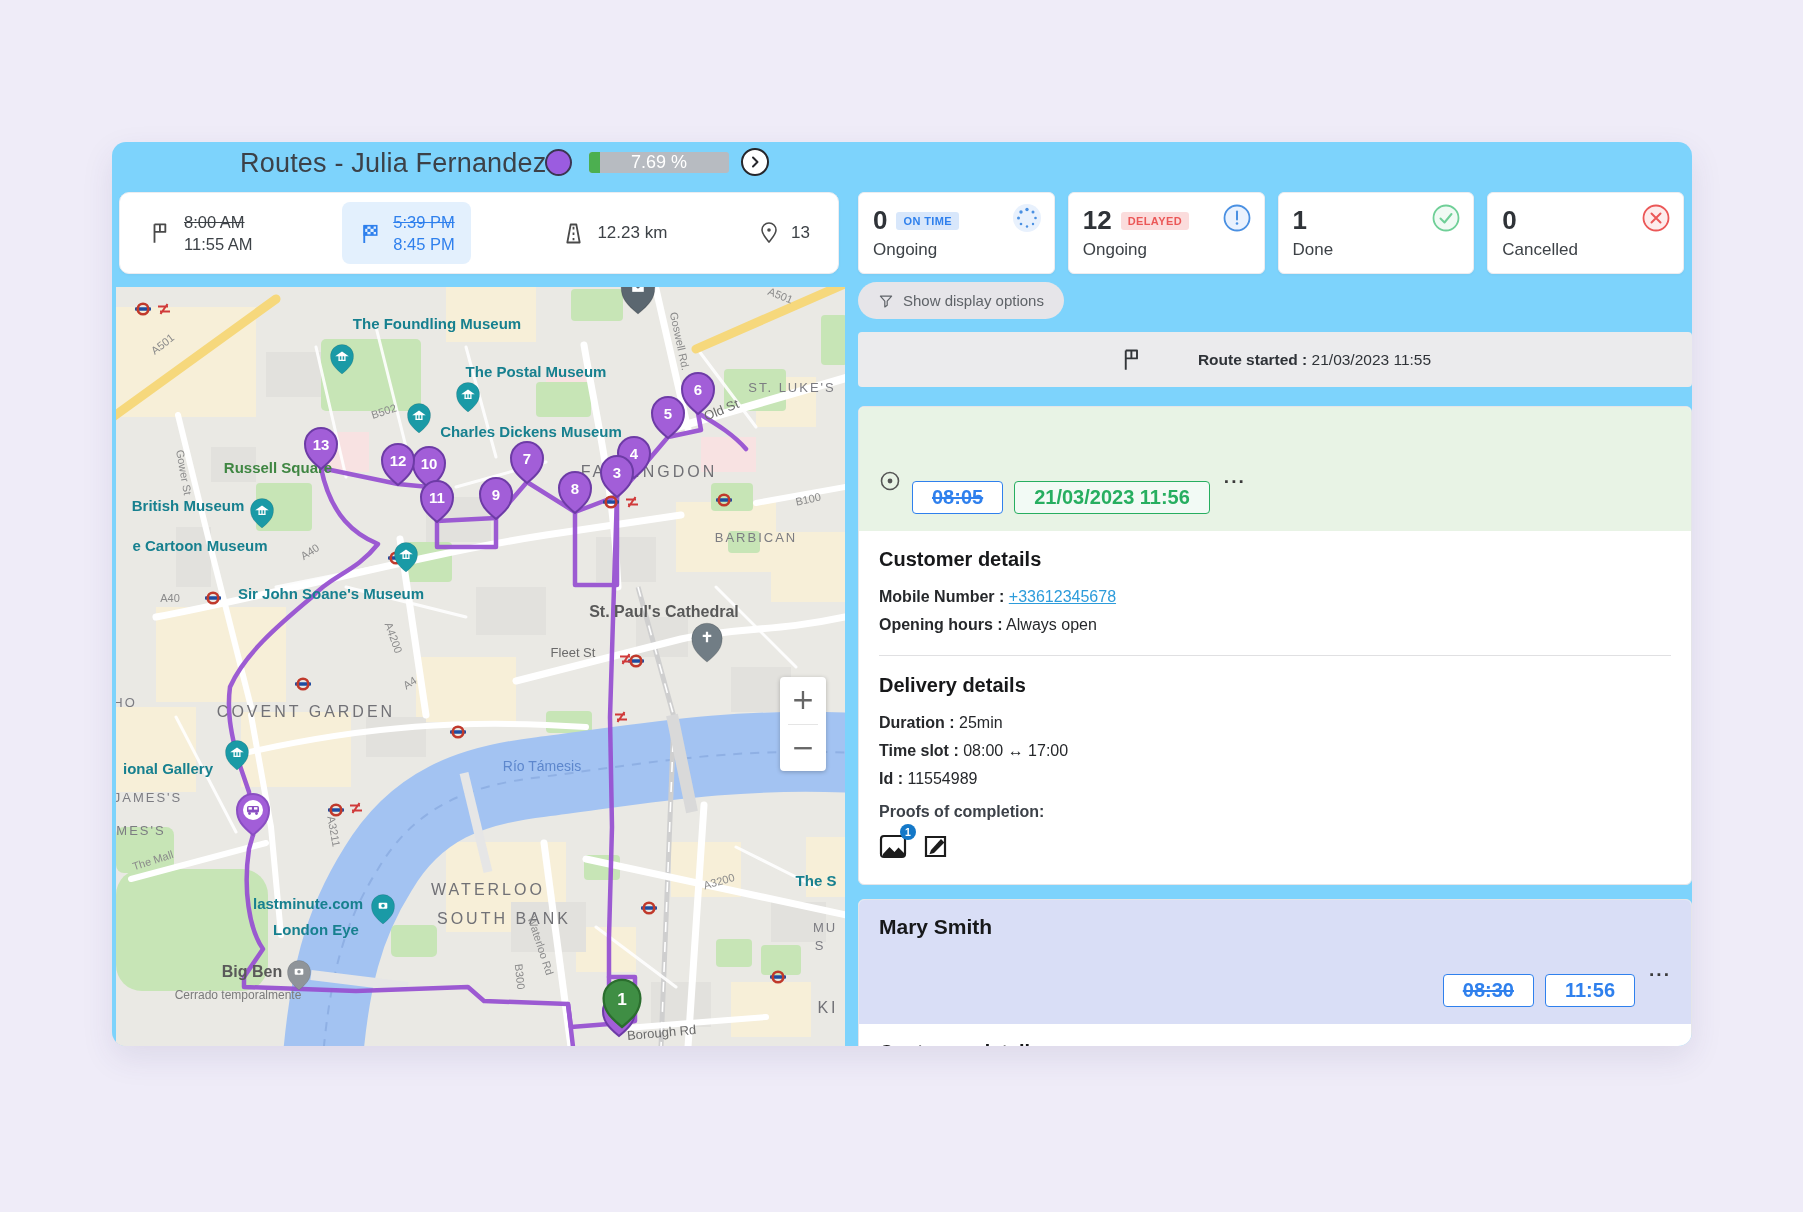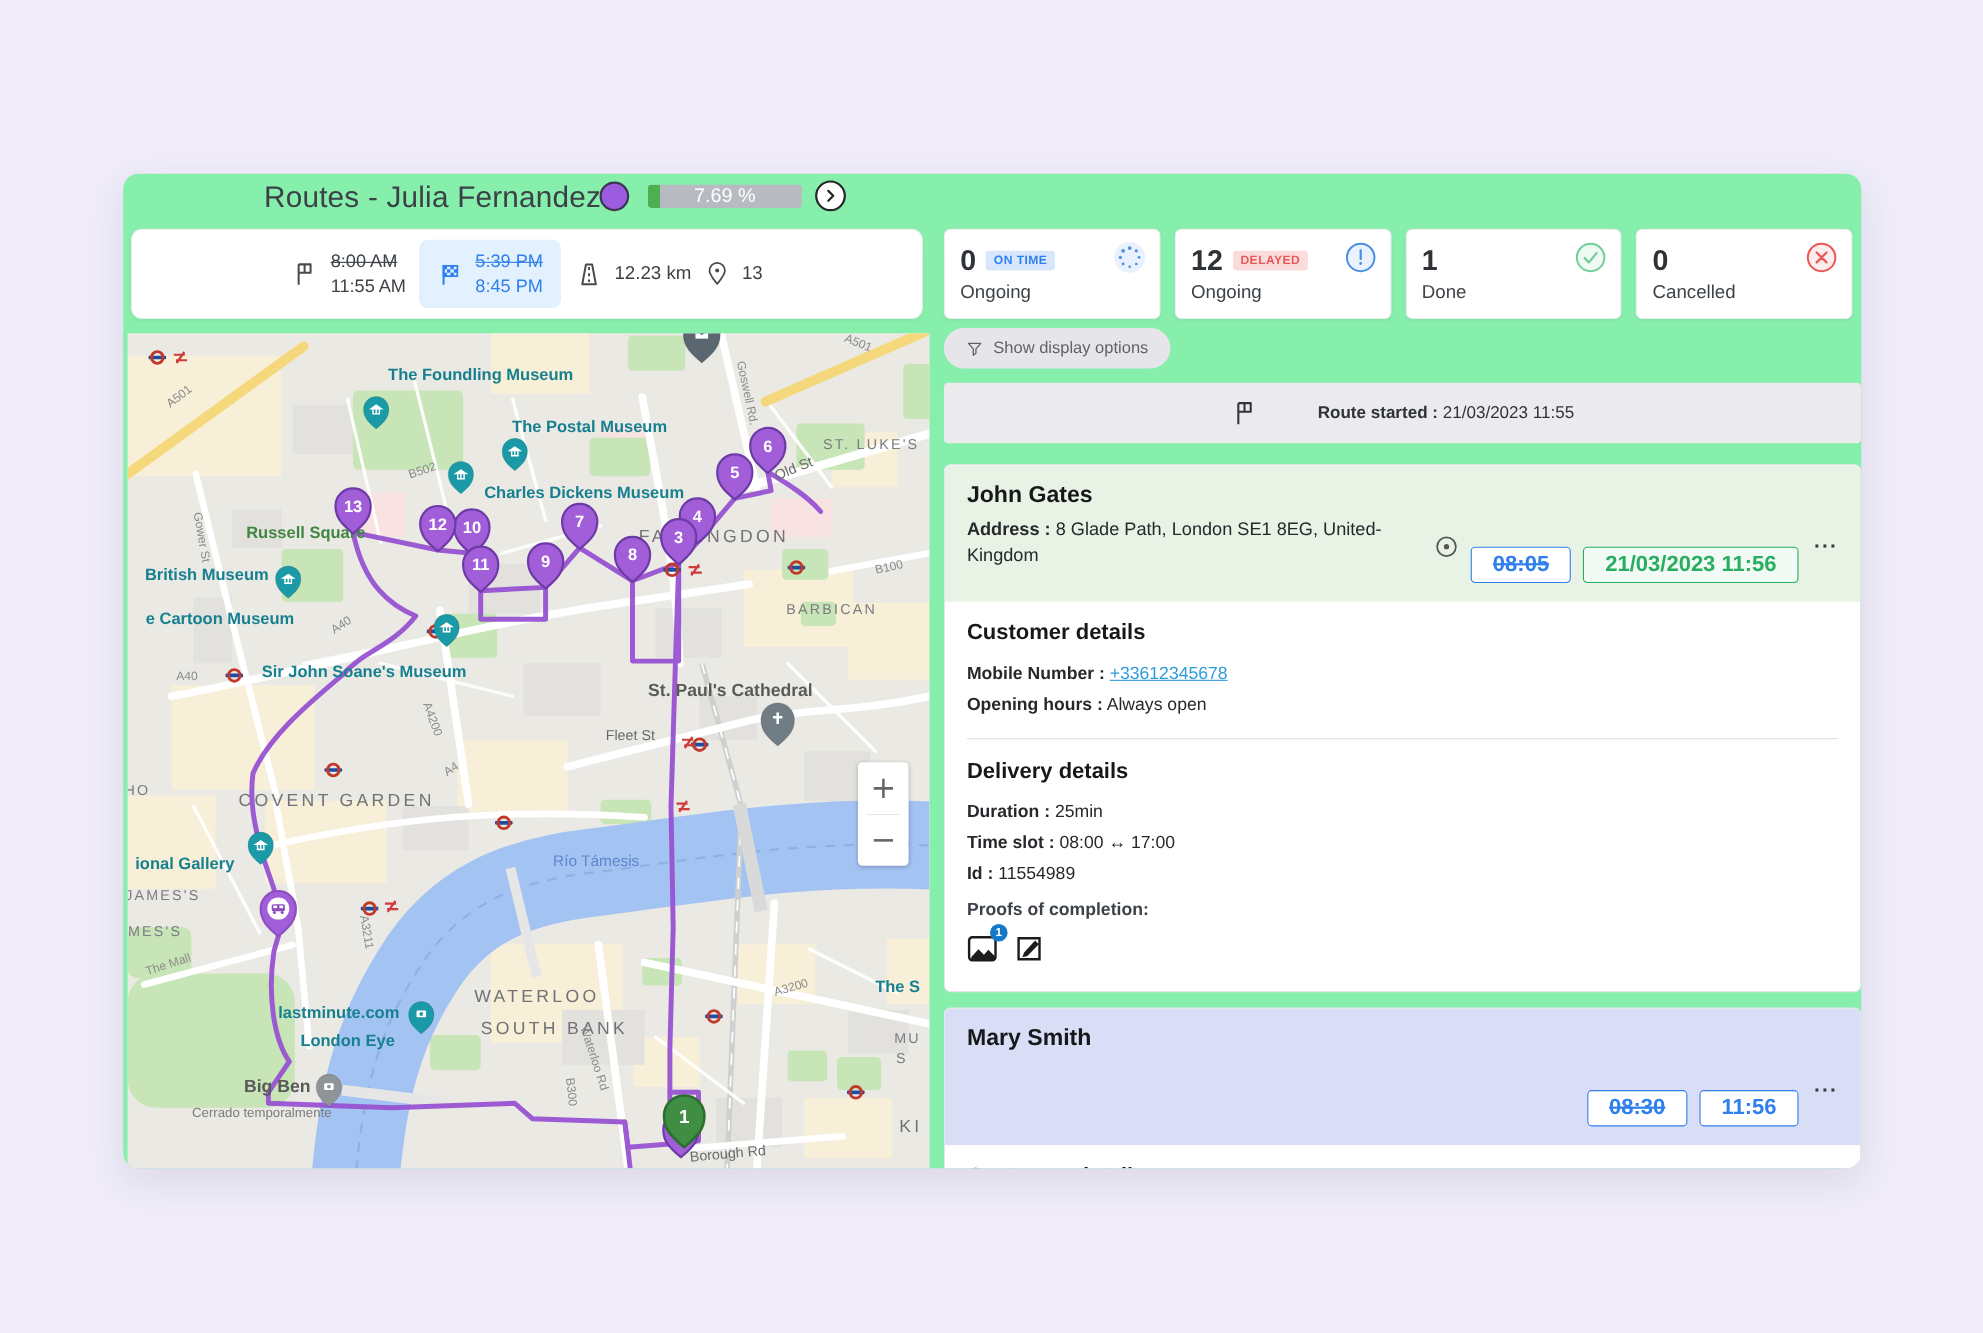--- a/index.html
+++ b/index.html
@@ -1,35 +1,35 @@
 <!DOCTYPE html>
 <html><head>
 <meta charset="utf-8">
 <style>
   * { margin:0; padding:0; box-sizing:border-box; }
   html,body { width:1803px; height:1212px; }
   body { background:#efecf8; font-family:"Liberation Sans", sans-serif; color:#3c4148; position:relative; }
-  .app-card { position:absolute; left:112px; top:158px; width:1580px; height:904px; background:#86efac;
+  .app-card { position:absolute; left:112px; top:142px; width:1580px; height:904px; background:#7dd3fc;
               border-radius:14px; box-shadow:0 12px 32px rgba(60,50,110,.10); overflow:hidden; }
 
   
   .hdr { position:absolute; left:0; top:0; width:740px; height:46px; }
   .hdr-title { position:absolute; left:128px; top:6px; font-size:27px; font-weight:500; color:#3c4148; letter-spacing:.2px; }
   .avatar { position:absolute; left:433px; top:7px; width:27px; height:27px; border-radius:50%;
             background:#9b5ce0; border:2px solid #3c3552; }
   .progress { position:absolute; left:477px; top:10px; width:140px; height:21px; background:#b7bbc1; border-radius:3px; overflow:hidden; }
   .progress-fill { position:absolute; left:0; top:0; bottom:0; background:#4caf50; border-radius:3px 0 0 3px; }
   .progress-txt { position:absolute; width:100%; text-align:center; line-height:21px; color:#fff; font-size:18px; font-weight:500; }
   .next-btn { position:absolute; left:629px; top:6px; width:28px; height:28px; border-radius:50%;
               background:#fff; border:2px solid #26262b; cursor:pointer; display:flex; align-items:center; justify-content:center; }
 
   
   .stats-bar { position:absolute; left:7px; top:50px; width:720px; height:82px; background:#fff;
                border:1px solid #ececf0; border-radius:10px; box-shadow:0 1px 3px rgba(0,0,0,.04);
-               display:flex; align-items:center; justify-content:center; padding:0 28px;gap:12px; }
+               display:flex; align-items:center; justify-content:space-between; padding:0 28px;gap:12px; }
   .stat { display:flex; align-items:center; gap:10px; }
   .stat-col { display:flex; flex-direction:column; line-height:1.35; font-size:16.5px; color:#3d4247; }
   .strike { text-decoration:line-through; }
   .stat.blue { background:#e3f0fd; border-radius:8px; padding:9px 16px; color:#2f80ed; }
   .stat.blue .stat-col { color:#2f80ed; }
   .stat-single { font-size:17px; color:#3d4247; }
 
   
   .scards { position:absolute; left:746px; top:50px; width:826px; height:82px; display:flex; gap:13px; }
   .scard { flex:1; background:#fff; border:1px solid #ececf0; border-radius:6px; box-shadow:0 1px 3px rgba(0,0,0,.04);
@@ -569,27 +569,20 @@
       </svg>
       <div class="banner-txt">
         <b>Route started :</b>
         <span>21/03/2023 11:55</span>
       </div>
     </div>
 
     
     <article class="stop-card">
       <header class="stop-hdr green">
-        <div>
-          <div class="stop-name">John Gates</div>
-          <div class="stop-addr">
-            <b>Address :</b>
-            <span>8 Glade Path, London SE1 8EG, United-Kingdom</span>
-          </div>
-        </div>
         <div class="stop-right">
           <svg width="22" height="22" viewBox="0 0 22 22">
             <circle cx="11" cy="11" r="8.5" fill="none" stroke="#555" stroke-width="1.6"></circle>
             <circle cx="11" cy="11" r="2.4" fill="#555"></circle>
           </svg>
           <span class="chip chip-planned">08:05</span>
           <span class="chip chip-arrival-green">21/03/2023 11:56</span>
           <span class="dots">···</span>
         </div>
       </header>

